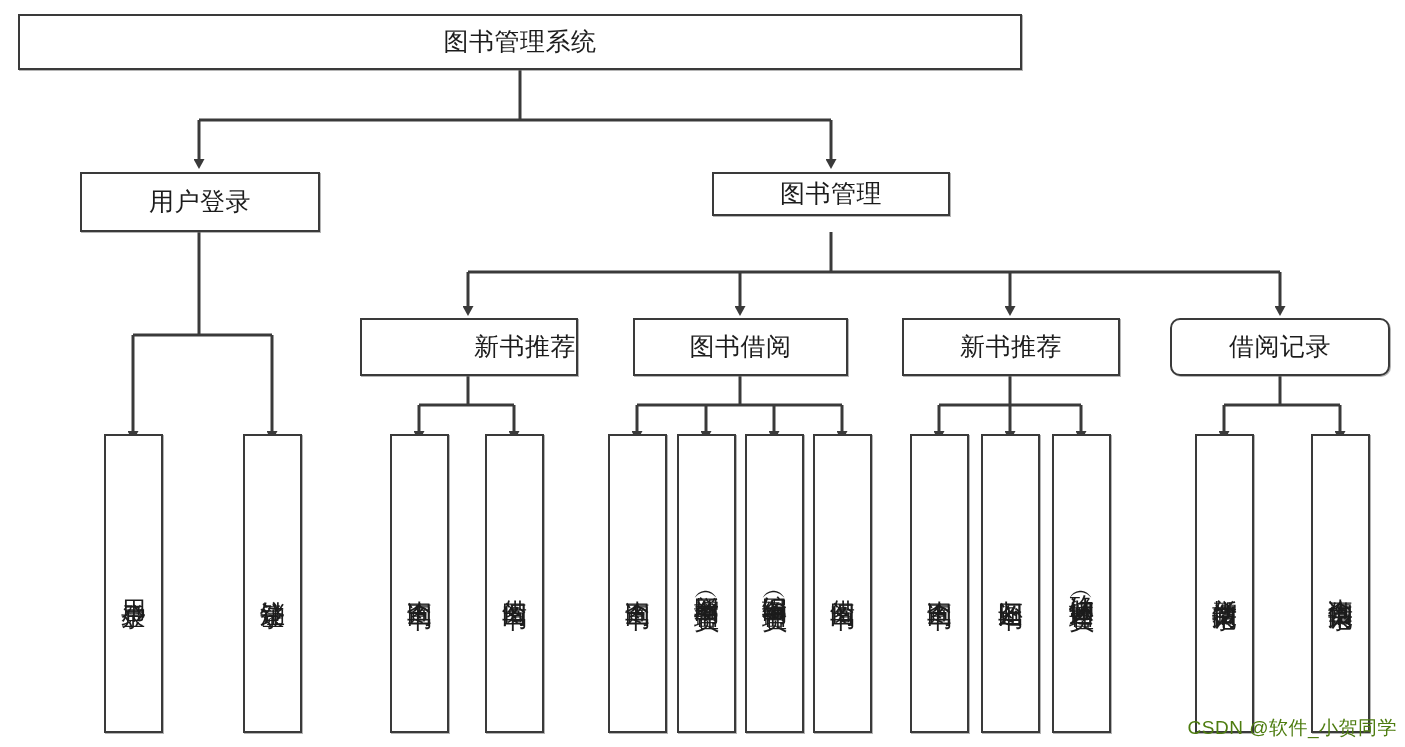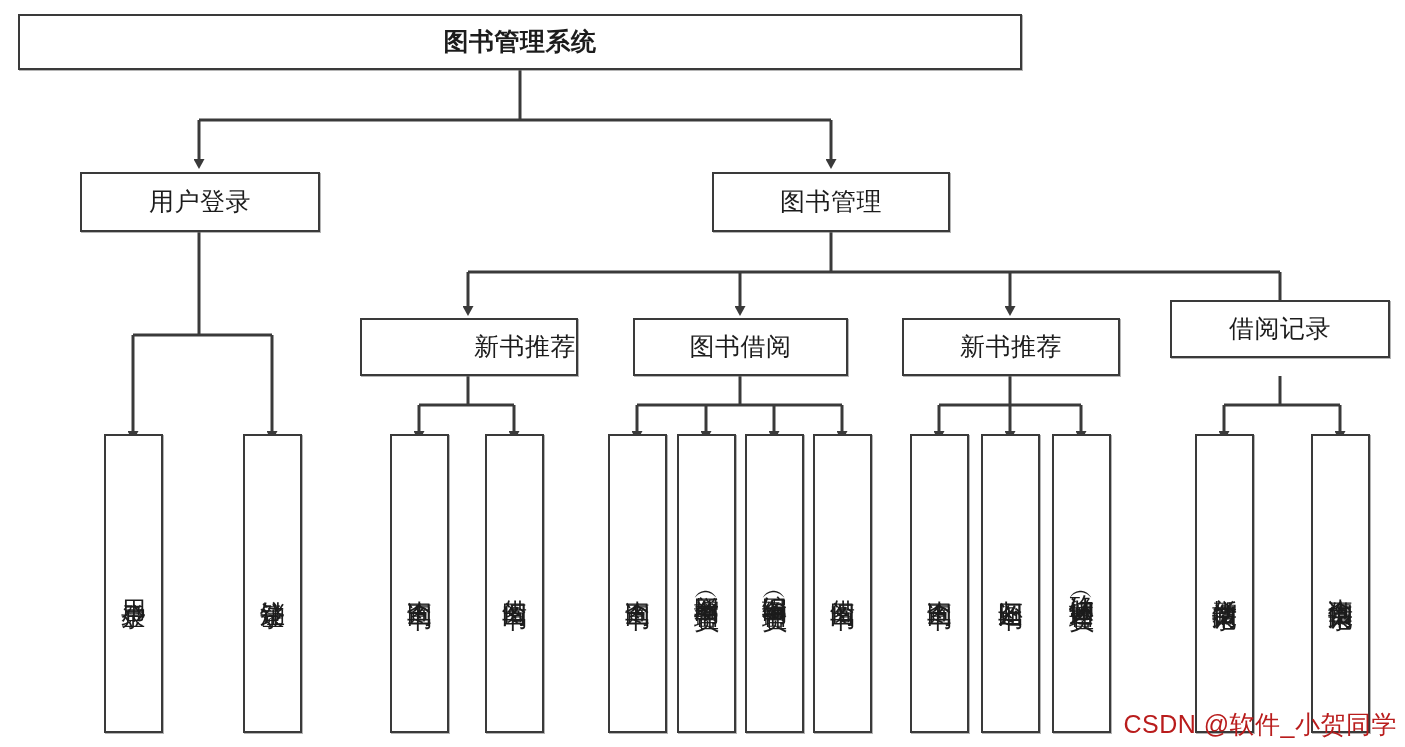--- a/index.html
+++ b/index.html
@@ -54,22 +54,22 @@
     text-orientation: upright;
     font-size: 25px;
     line-height: 1.24;
     letter-spacing: 2px;
     white-space: nowrap;
   }
   .watermark {
     position: absolute;
     right: 8px;
     bottom: 6px;
-    font-size: 25px;
-    color: #b91c1c;
+    font-size: 19px;
+    color: #4d7c0f;
     letter-spacing: 0.5px;
     white-space: nowrap;
   }
 </style>
 </head>
 <body>
 
 <div id="canvas">
 
   <svg class="wires" viewBox="0 0 1405 747" xmlns="http://www.w3.org/2000/svg">
@@ -115,41 +115,41 @@
       <path d="M1010,405 L1010,432" marker-end="url(#arrow)"></path>
       <path d="M1081,405 L1081,432" marker-end="url(#arrow)"></path>
 
       <path d="M1280,376 L1280,405"></path>
       <path d="M1224,405 L1340,405"></path>
       <path d="M1224,405 L1224,432" marker-end="url(#arrow)"></path>
       <path d="M1340,405 L1340,432" marker-end="url(#arrow)"></path>
     </g>
   </svg>
 
-  <div class="node h-node" style="left:18px; top:14px; width:1004px; height:56px;font-weight:bold;">
+  <div class="node h-node" style="left:18px; top:14px; width:1004px; height:56px;">
     <span class="label">图书管理系统</span>
   </div>
 
   <div class="node h-node" style="left:80px; top:172px; width:240px; height:60px;">
     <span class="label">用户登录</span>
   </div>
-  <div class="node h-node" style="left:712px; top:172px; width:238px; height:60px;">
+  <div class="node h-node" style="left:712px; top:172px; width:238px; height:44px;">
     <span class="label">图书管理</span>
   </div>
 
   <div class="node h-node" style="left:360px; top:318px; width:218px; height:58px;justify-content:flex-end;">
     <span class="label">新书推荐</span>
   </div>
   <div class="node h-node" style="left:633px; top:318px; width:215px; height:58px;">
     <span class="label">图书借阅</span>
   </div>
   <div class="node h-node" style="left:902px; top:318px; width:218px; height:58px;">
     <span class="label">新书推荐</span>
   </div>
-  <div class="node h-node" style="left:1170px; top:300px; width:220px; height:58px;">
+  <div class="node h-node" style="left:1170px; top:318px; width:220px; height:58px;border-radius:10px;">
     <span class="label">借阅记录</span>
   </div>
 
   <div class="node v-node" style="left:104px; top:434px; width:59px; height:299px;">
     <span class="label">用户登录</span>
   </div>
   <div class="node v-node" style="left:243px; top:434px; width:59px; height:299px;">
     <span class="label">注销登录</span>
   </div>
 

